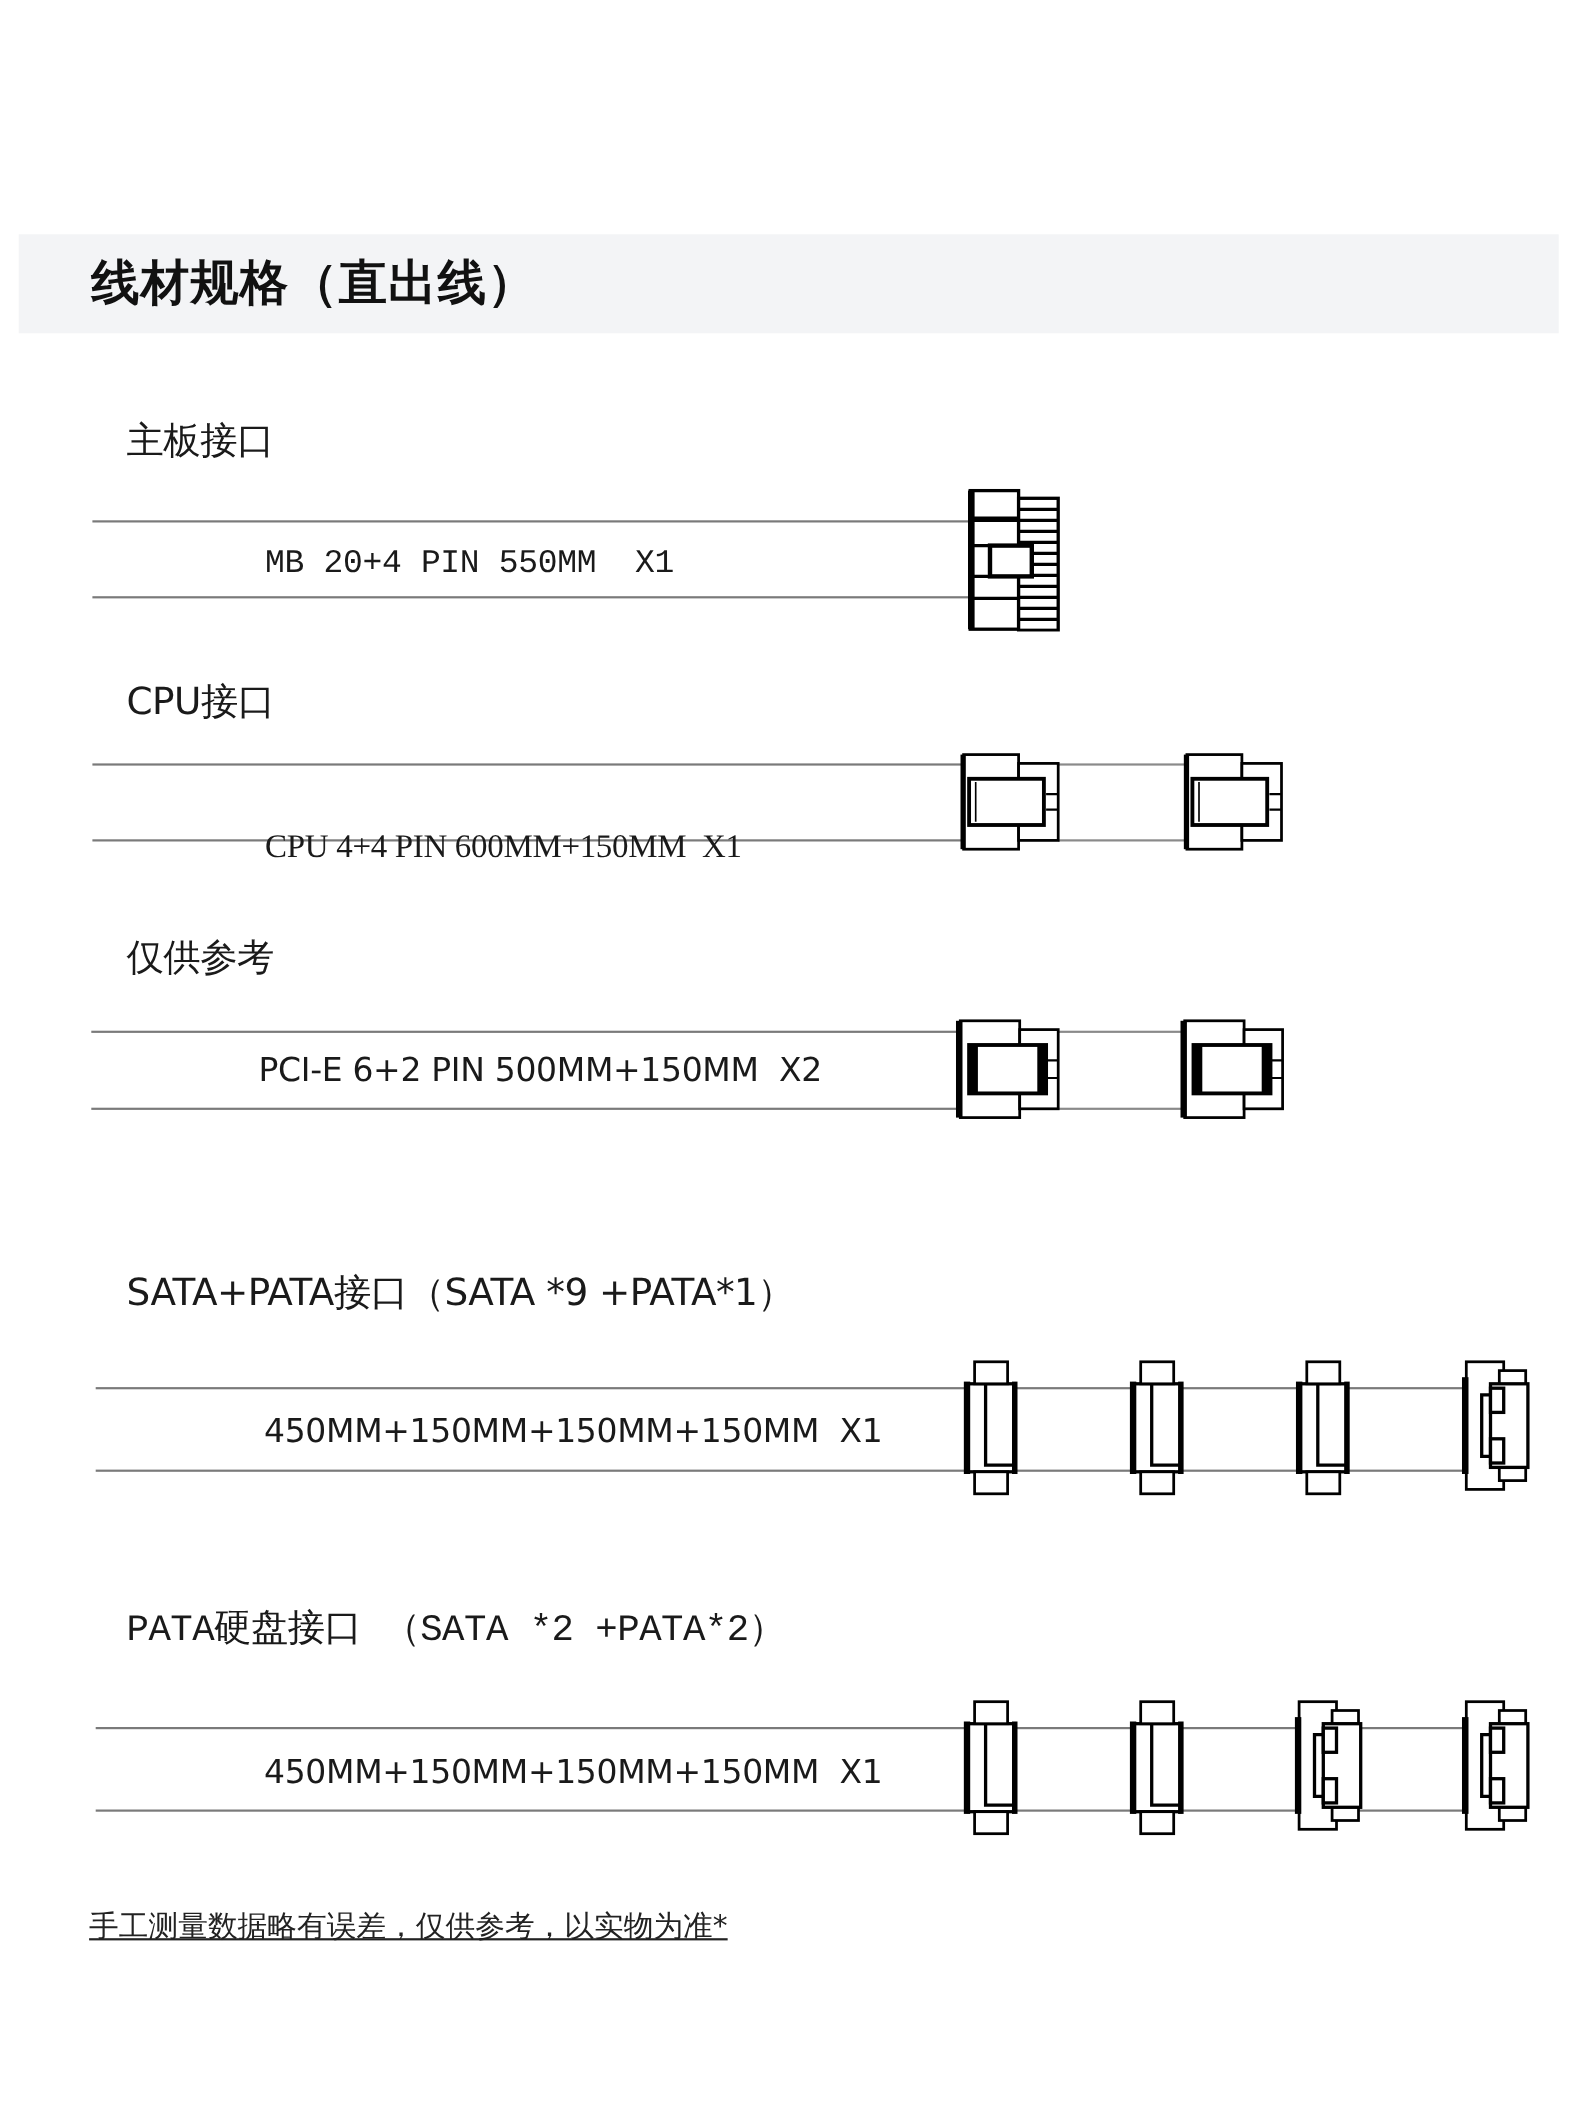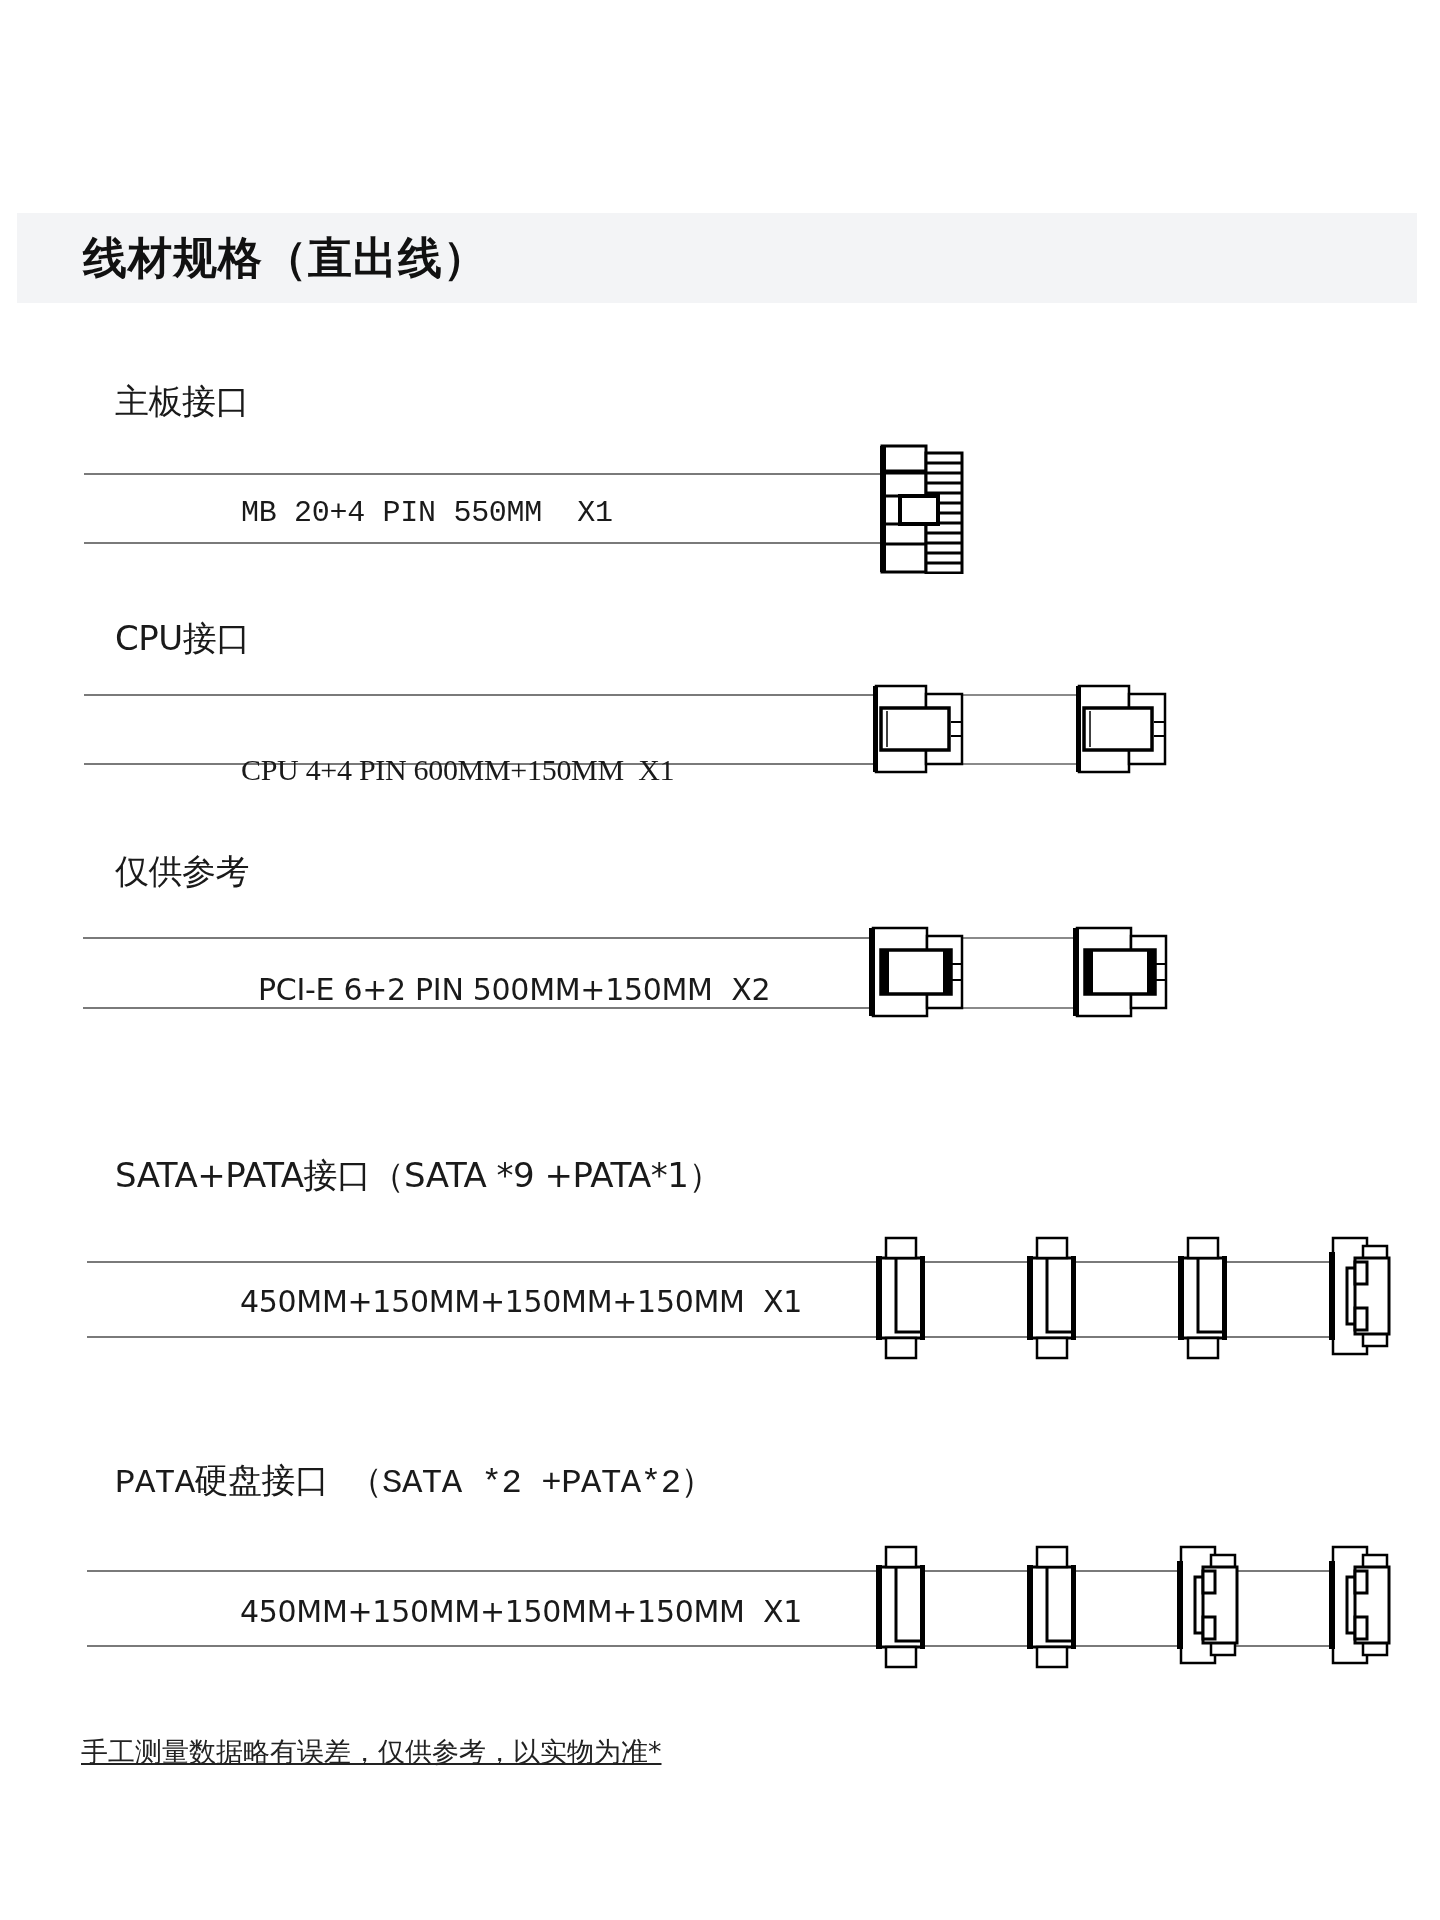--- a/index.html
+++ b/index.html
@@ -103,21 +103,21 @@
     </svg>
   </div>
 </div>
 
 <div>
   <div class="heading" style="top:848px;">仅供参考</div>
   <div class="line" style="left:83px; top:937px; width:790px;"></div>
   <div class="line" style="left:83px; top:1007px; width:790px;"></div>
   <div class="line thin" style="left:962px; top:937px; width:112px;"></div>
   <div class="line thin" style="left:962px; top:1007px; width:112px;"></div>
-  <div class="cable-label" style="left:258px; top:956px;margin-top:16px;">PCI-E 6+2 PIN 500MM+150MM  X2</div>
+  <div class="cable-label" style="left:235px; top:956px;">PCI-E 6+2 PIN 500MM+150MM  X2</div>
   <div class="conn" style="left:869px; top:926px;">
     <svg width="96" height="92" viewBox="0 0 96 92">
       <rect x="4" y="2" width="54" height="88" fill="#fff" stroke="#000" stroke-width="2.5"></rect>
       <rect x="0" y="2" width="6" height="88" fill="#000"></rect>
       <rect x="58" y="10" width="35" height="72" fill="#fff" stroke="#000" stroke-width="2.5"></rect>
       <rect x="12" y="24" width="70" height="44" fill="#fff" stroke="#000" stroke-width="3.5"></rect>
       <rect x="12" y="24" width="8" height="44" fill="#000"></rect>
       <rect x="74" y="24" width="8" height="44" fill="#000"></rect>
       <line x1="82" y1="38" x2="93" y2="38" stroke="#000" stroke-width="2"></line>
       <line x1="82" y1="54" x2="93" y2="54" stroke="#000" stroke-width="2"></line>

